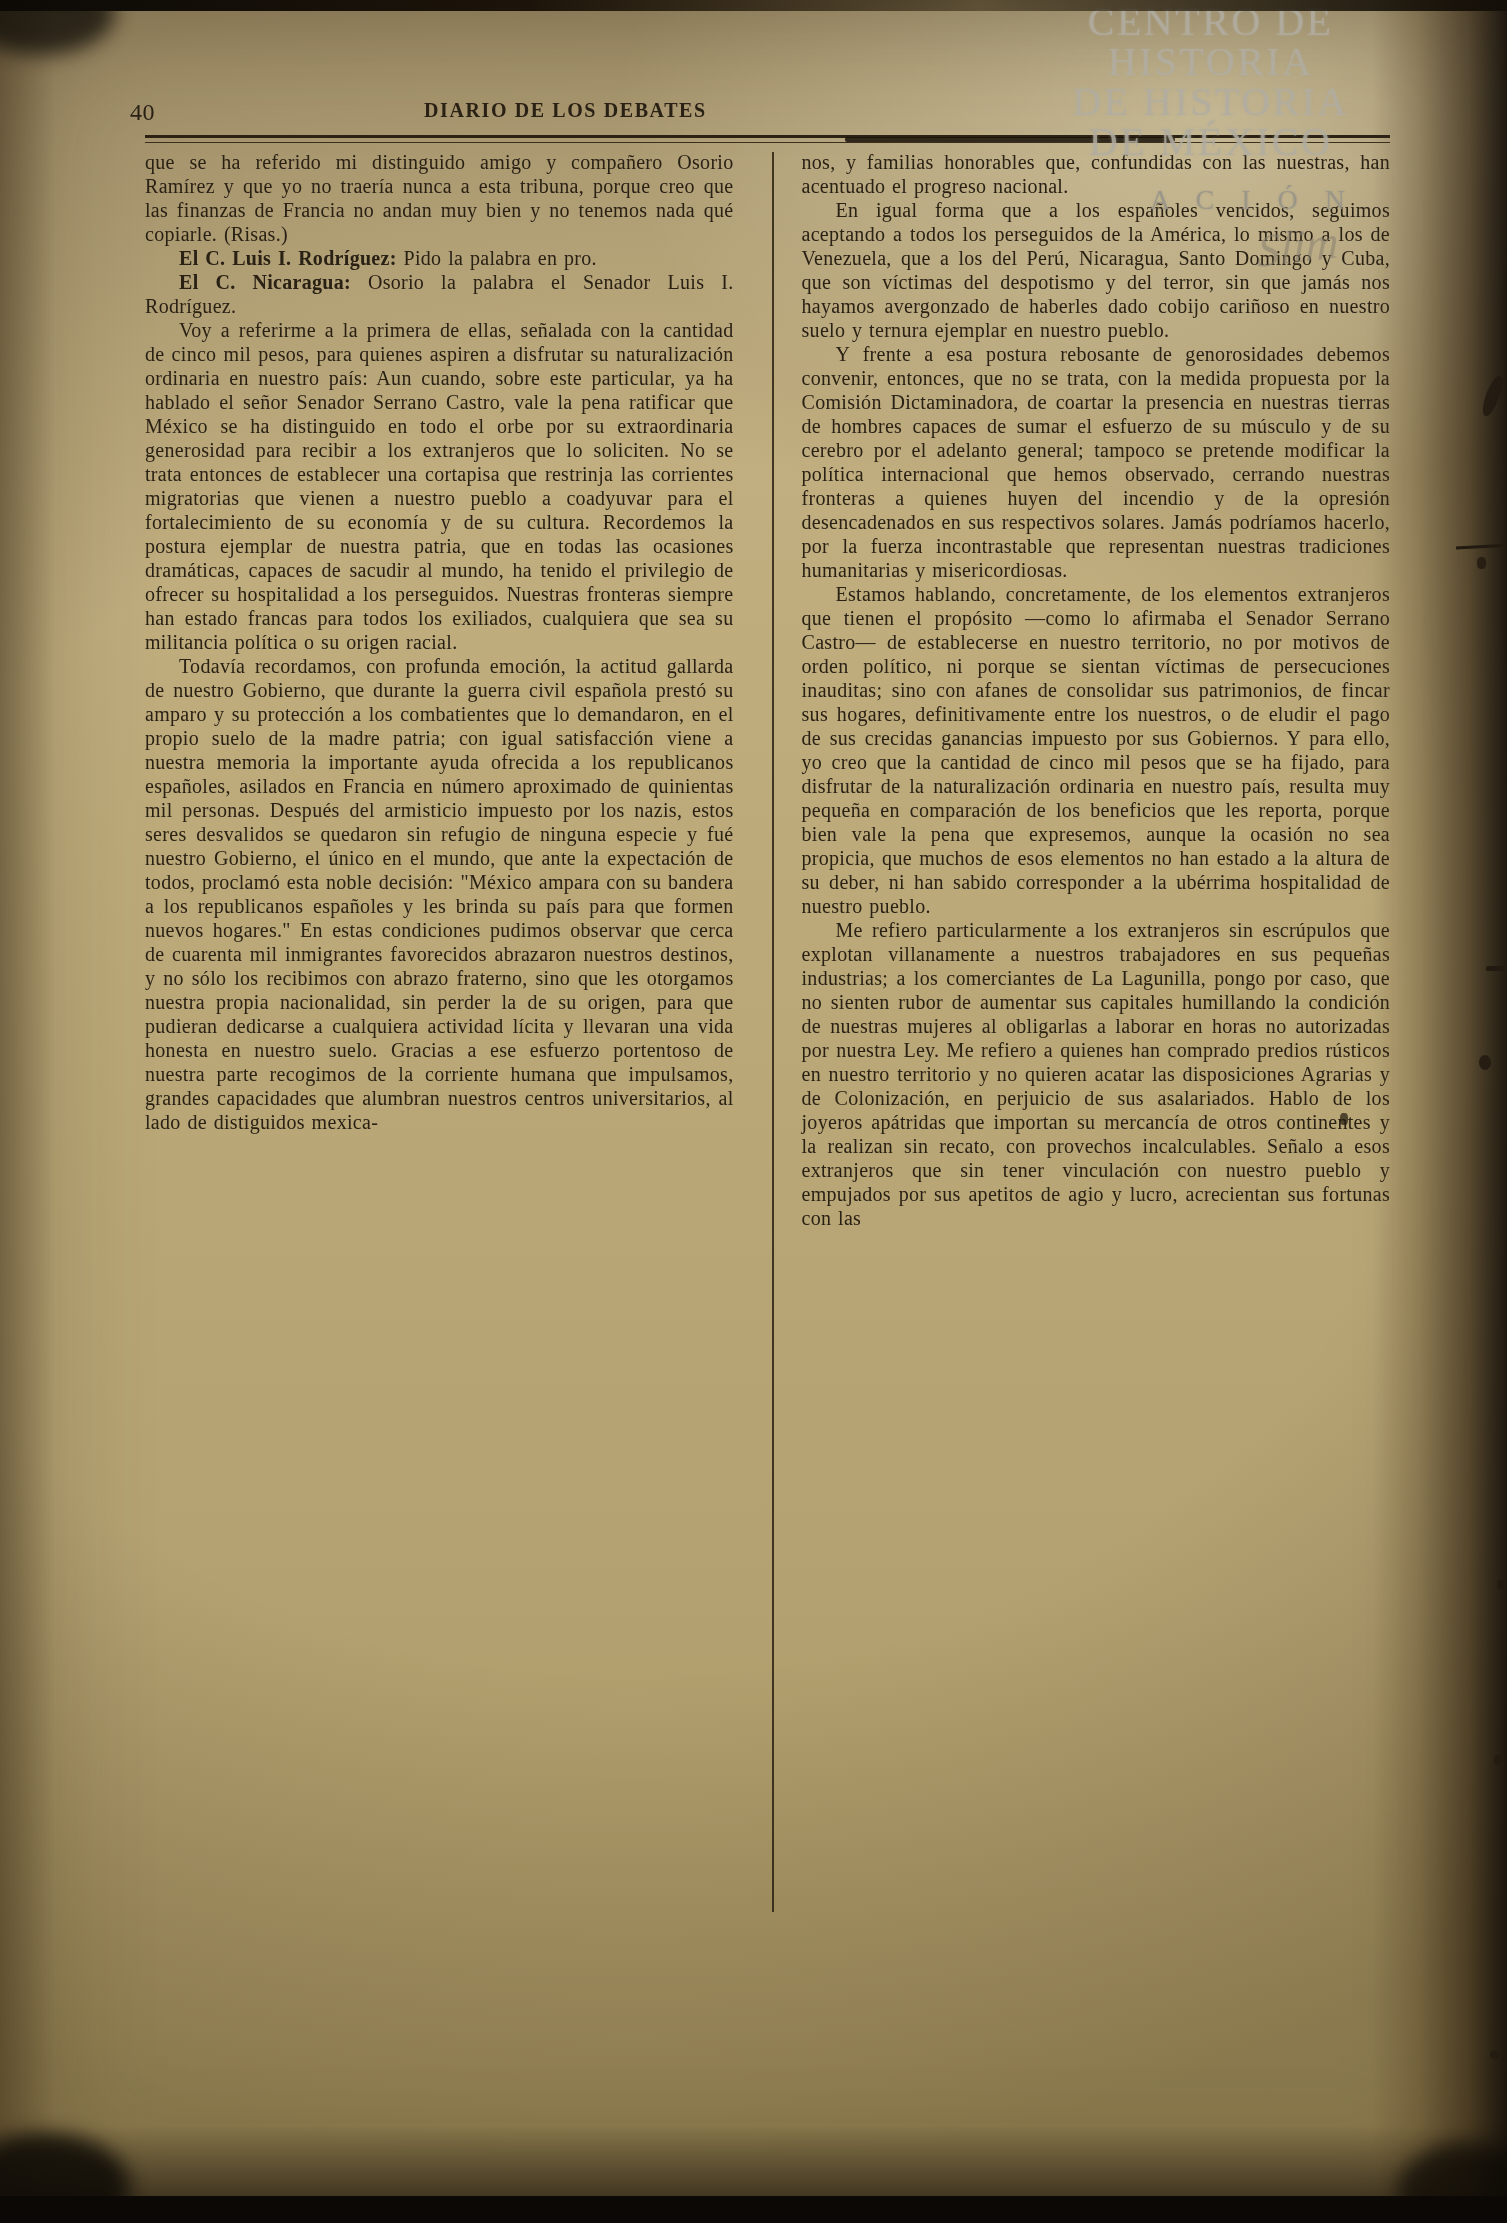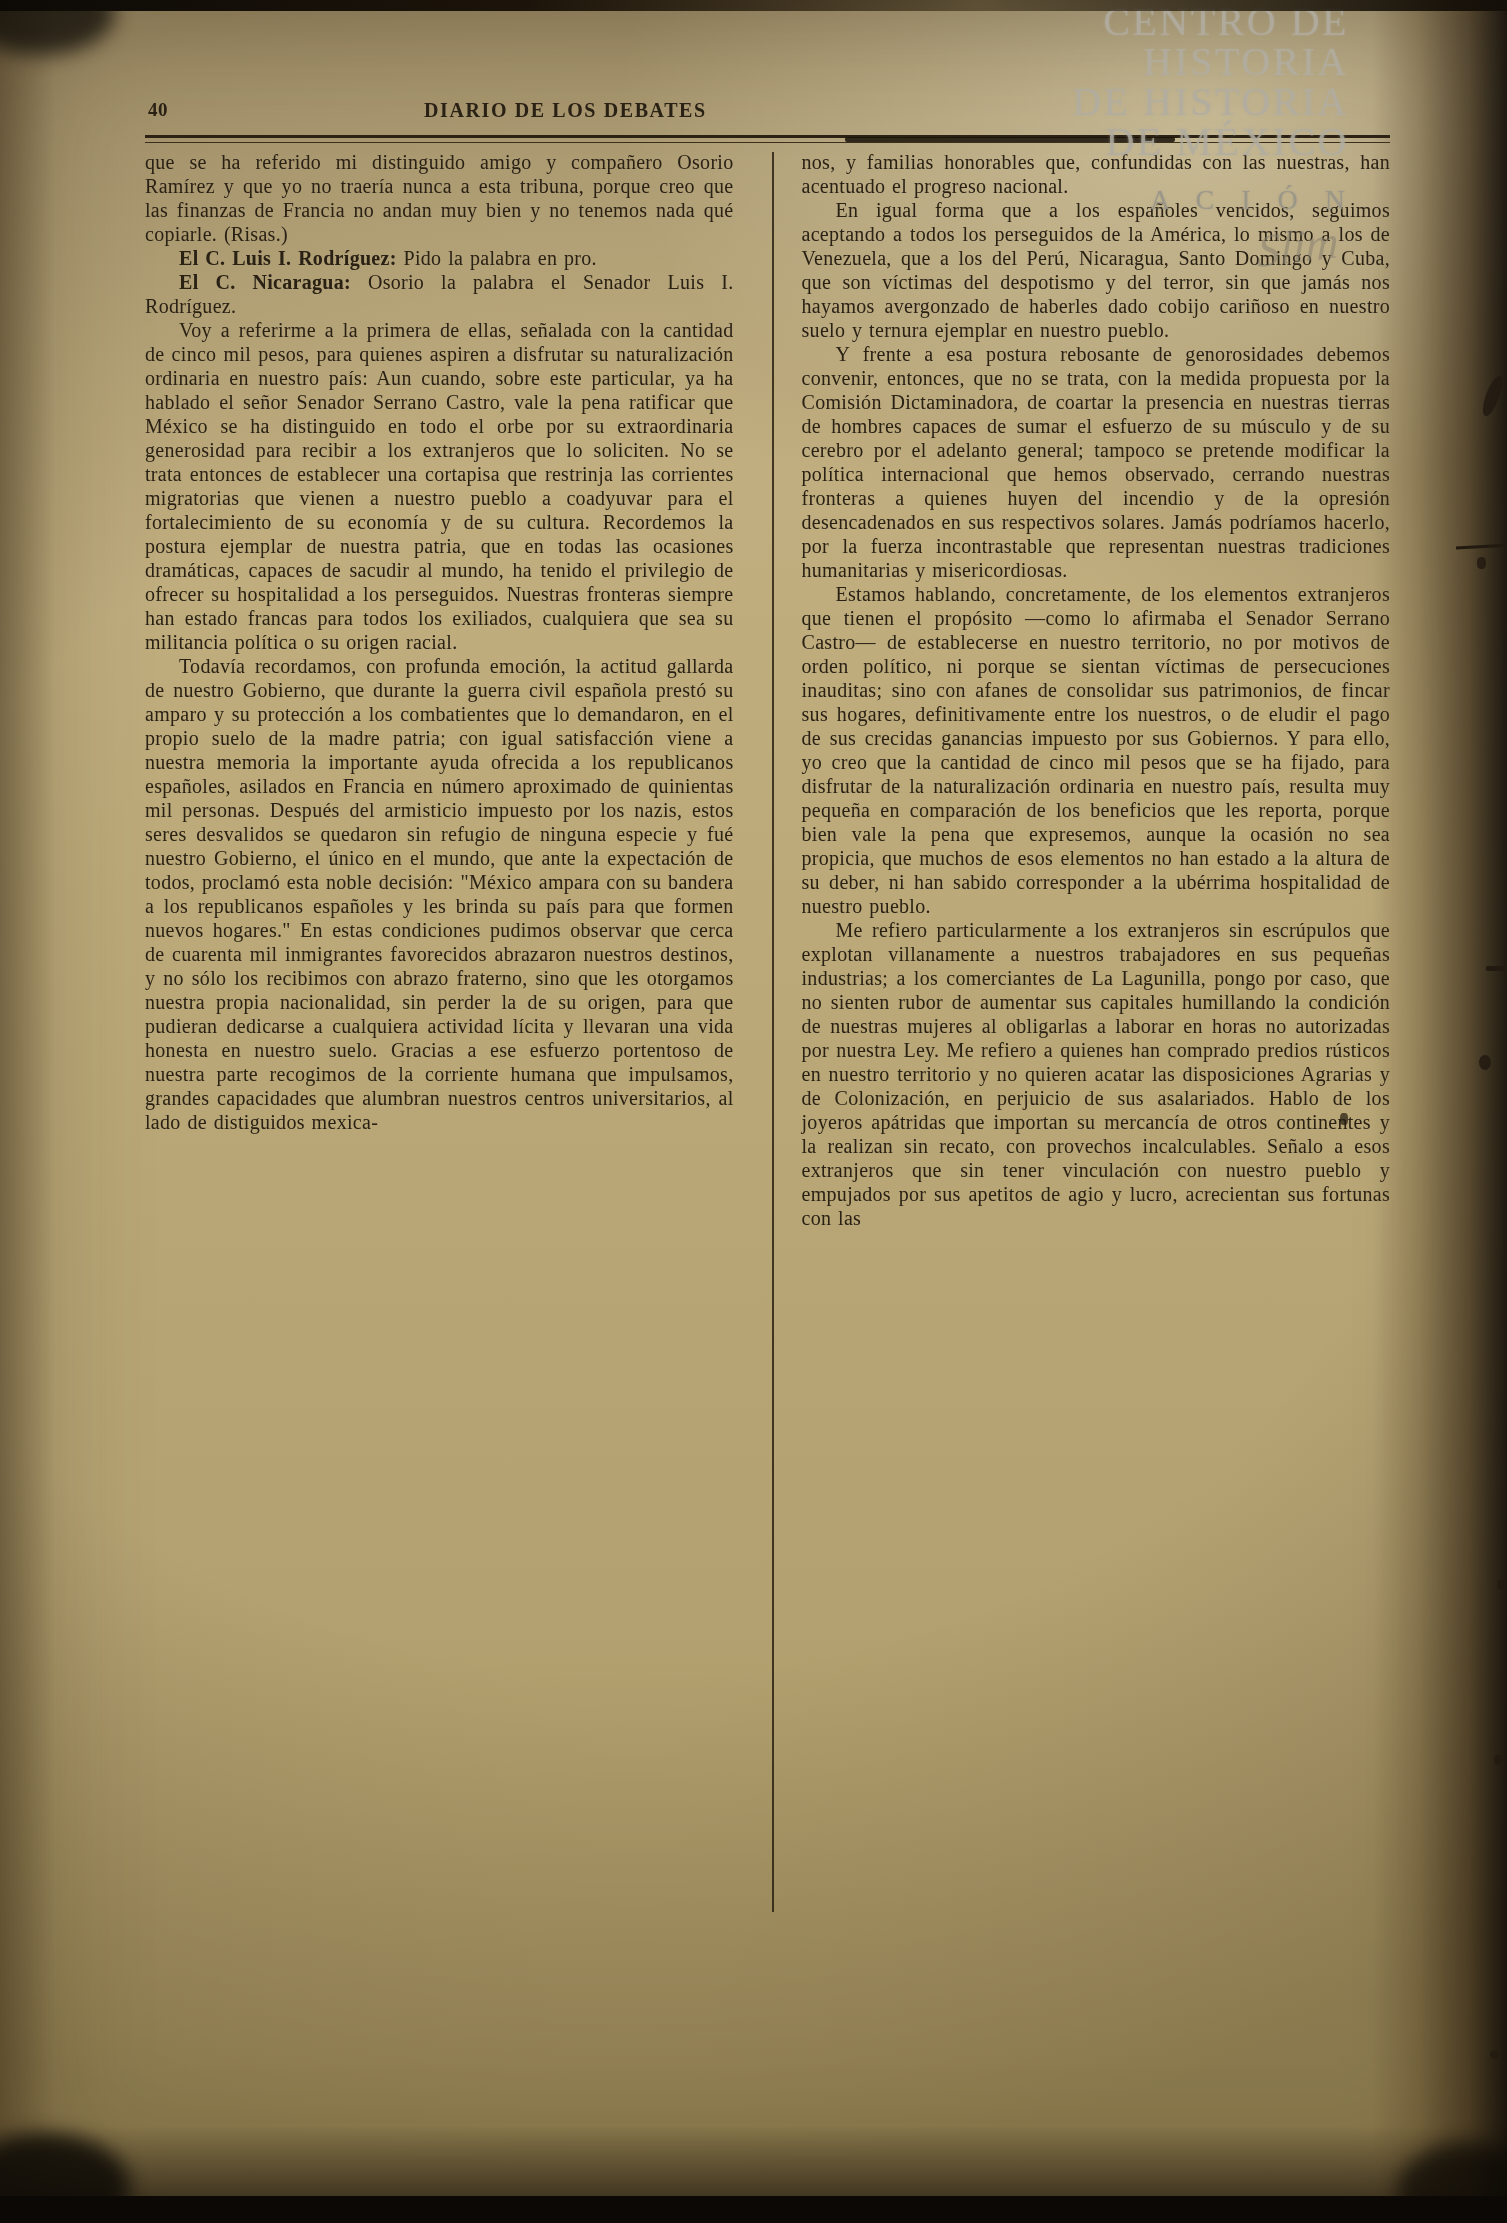--- a/index.html
+++ b/index.html
@@ -20,27 +20,27 @@
   .edge-top{position:absolute;top:0;left:0;right:0;height:11px;background:linear-gradient(90deg,#0d0a06 0%,#1c140a 35%,#33271396 65%,#140f08 100%);z-index:7;}
   .edge-bottom{position:absolute;bottom:0;left:0;right:0;height:27px;background:#0b0805;z-index:7;}
   .bottom-fade{position:absolute;bottom:27px;left:0;right:0;height:70px;background:linear-gradient(0deg,rgba(22,15,8,.55),rgba(22,15,8,0));z-index:6;}
   .edge-right{position:absolute;top:0;right:0;bottom:0;width:135px;background:linear-gradient(90deg,rgba(0,0,0,0) 0%,rgba(72,54,28,.30) 35%,rgba(43,30,14,.62) 72%,rgba(14,10,6,.88) 100%);z-index:6;}
   .edge-left{position:absolute;top:0;left:0;bottom:0;width:55px;background:linear-gradient(270deg,rgba(0,0,0,0) 0%,rgba(58,42,22,.38) 100%);z-index:6;}
   .blotch{position:absolute;background:#0d0a05;filter:blur(10px);z-index:6;border-radius:50%;}
   .blotch.tl{left:-35px;top:-30px;width:150px;height:85px;opacity:.75;}
   .blotch.bl{left:-40px;bottom:-20px;width:170px;height:110px;opacity:.85;}
   .blotch.br{right:-30px;bottom:-20px;width:140px;height:100px;opacity:.75;}
   
-  .page-num{position:absolute;left:148px;top:99px;font-size:19px;font-weight:bold;letter-spacing:.5px;z-index:2;}
+  .page-num{position:absolute;left:130px;top:99px;font-size:24px;font-weight:normal;letter-spacing:.5px;z-index:2;}
   .journal-title{position:absolute;left:424px;top:99px;font-size:20px;font-weight:bold;letter-spacing:1.6px;white-space:nowrap;z-index:2;}
   .rule-thick{position:absolute;left:145px;top:135px;width:1245px;height:3px;background:#2b2214;z-index:2;}
   .rule-thin{position:absolute;left:145px;top:142px;width:1245px;height:1px;background:#3a2e1c;z-index:2;}
   .rule-dark-seg{position:absolute;left:845px;top:137px;width:330px;height:5px;background:#191208;opacity:.85;border-radius:2px;z-index:3;}
   
-  .watermark{position:absolute;top:2px;right:158px;text-align:right;z-index:5;
+  .watermark{position:absolute;top:2px;right:158px;text-align:center;z-index:5;
     font-size:40px;line-height:40px;letter-spacing:2.5px;
     color:rgba(176,172,160,.80);text-shadow:0 0 3px rgba(176,172,160,.55);}
   .stamp-partial{position:absolute;top:184px;right:152px;z-index:5;font-size:28px;letter-spacing:10px;color:rgba(152,148,136,.85);text-shadow:0 0 2px rgba(152,148,136,.5);margin-left:46px;}
   .handwriting{position:absolute;top:220px;right:168px;z-index:5;font-size:46px;font-style:italic;color:rgba(134,127,111,.55);transform:rotate(-7deg) skewX(-8deg);}
   
   .columns{position:absolute;left:145px;top:150px;width:1245px;display:flex;gap:68px;z-index:1;}
   .col{width:596px;font-size:20px;line-height:24px;letter-spacing:.3px;word-spacing:1.5px;text-align:justify;hyphens:auto;}
   .col-divider{position:absolute;left:772px;top:152px;width:2px;height:1760px;background:rgba(43,33,18,.85);z-index:1;}
   .para{margin:0;text-indent:34px;}
   .para.cont{text-indent:0;}

